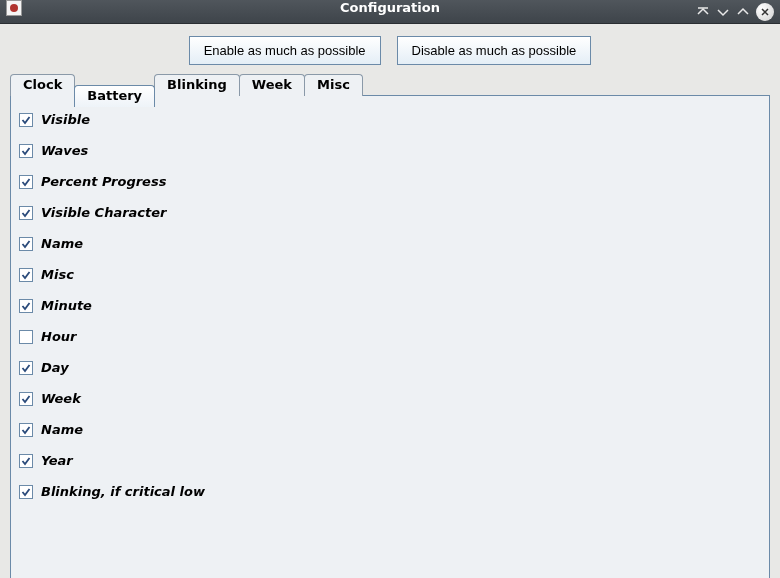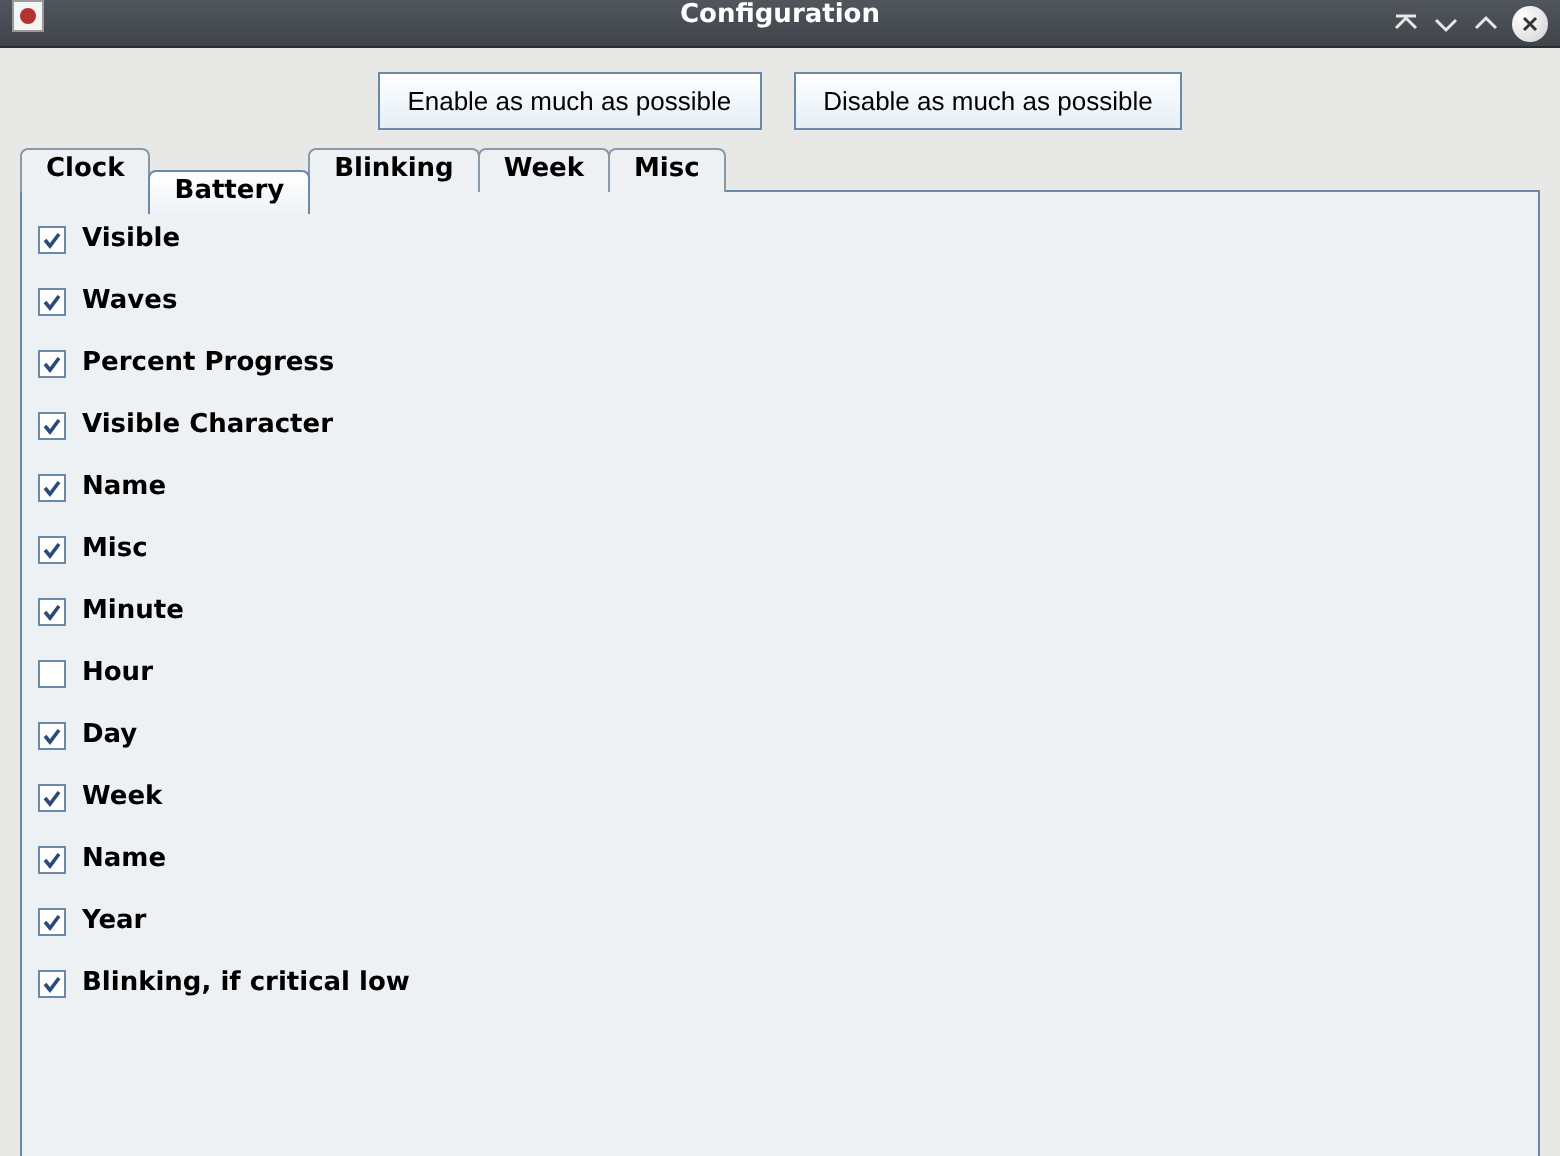--- a/index.html
+++ b/index.html
@@ -135,20 +135,21 @@
     display: inline-flex;
     align-items: center;
     justify-content: center;
     cursor: pointer;
   }
   .cb svg { display: none; }
   .cb.checked svg { display: block; }
   .check-label {
     font-weight: bold;
     font-size: 13px;
+    font-style: italic;
   }
 </style>
 </head>
 <body>
 
 <div class="titlebar">
   <div class="app-icon">
     <svg width="10" height="10" viewBox="0 0 10 10">
         <circle cx="5" cy="5" r="4" fill="#b0332e"></circle>
       </svg>

